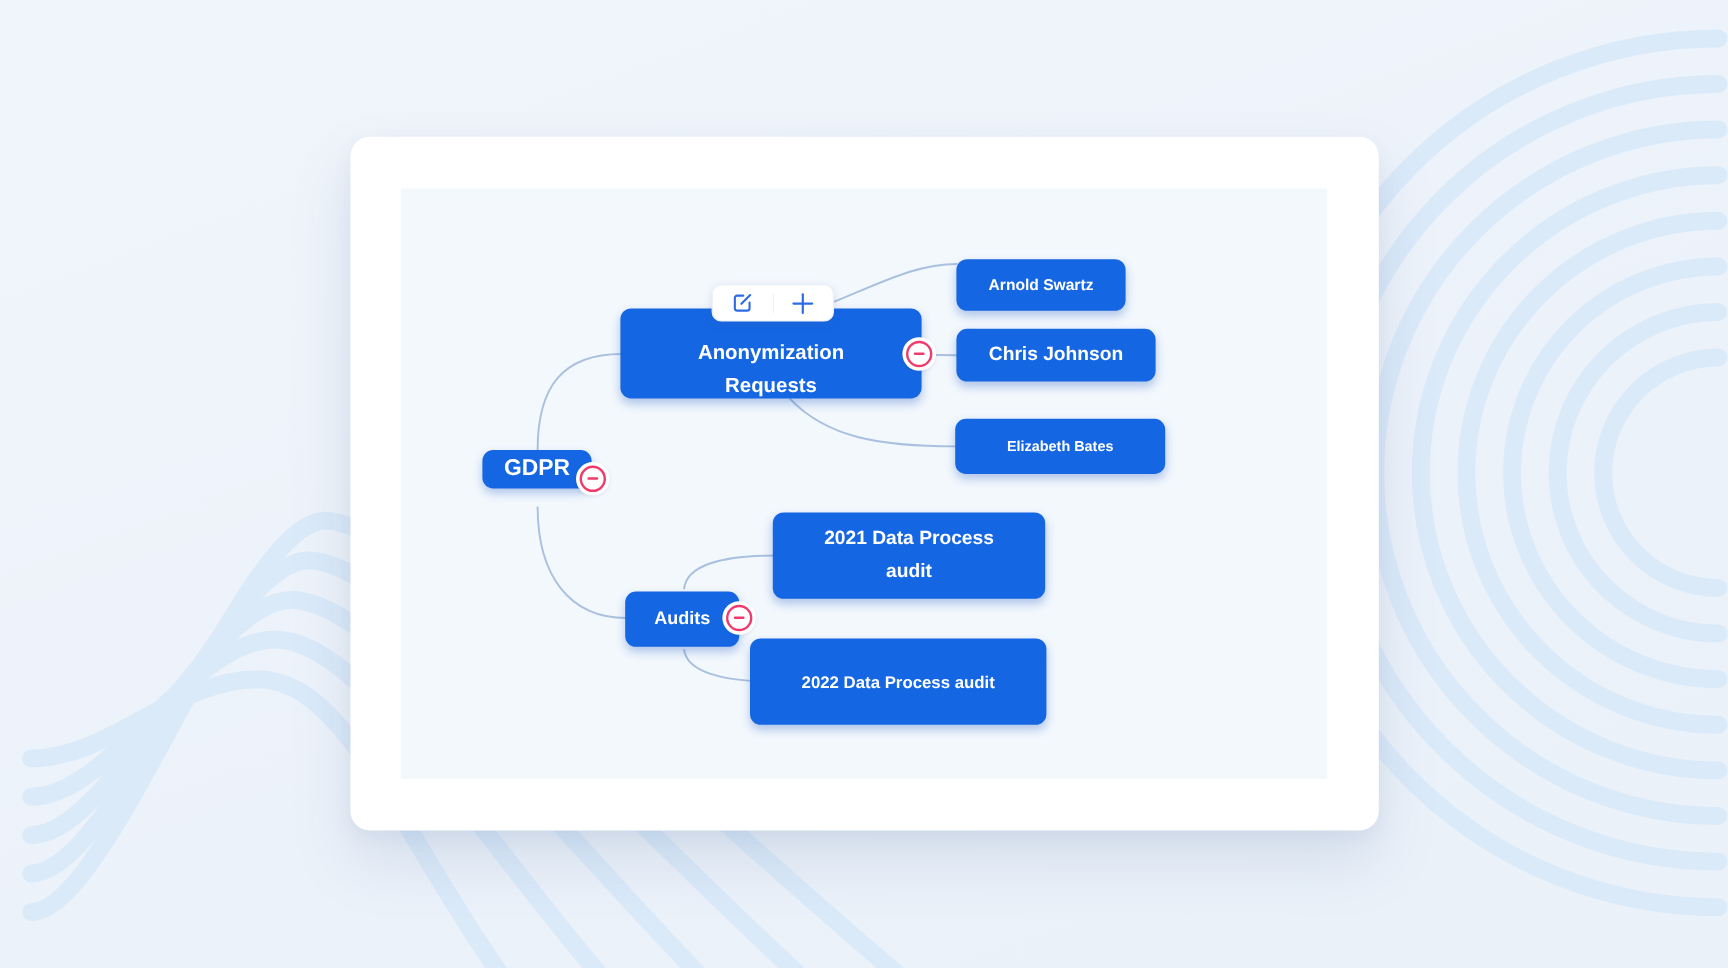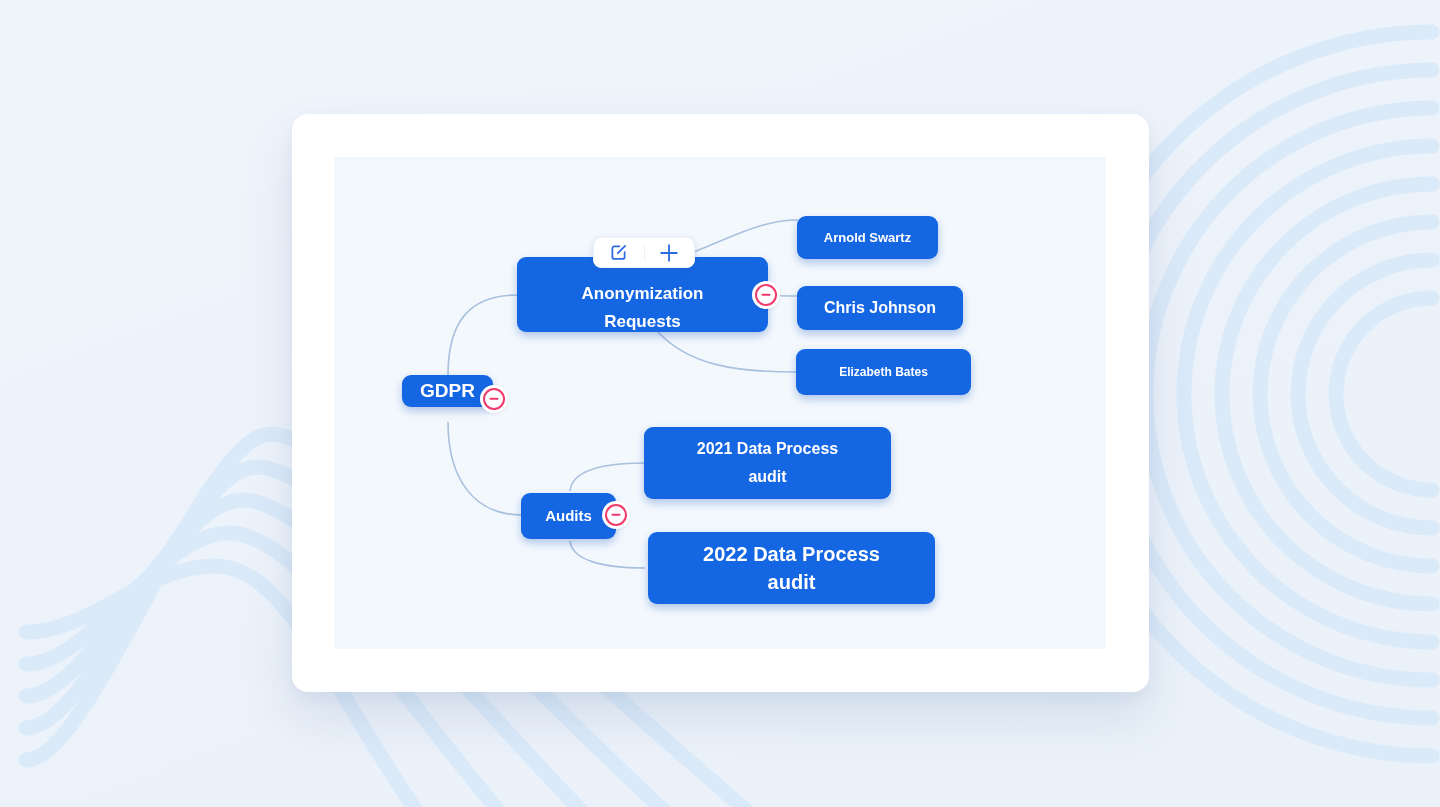--- a/index.html
+++ b/index.html
@@ -30,26 +30,26 @@
     background:#1566e3;color:#ffffff;font-weight:bold;
     display:flex;align-items:center;justify-content:center;text-align:center;
     border-radius:9px;
     box-shadow:0 4px 8px rgba(21,80,190,.30);
   }
   .node .lbl{display:block;line-height:28px;}
   .node-root{left:68px;top:218px;width:91px;height:32px;font-size:19px;}
   .node-anon{left:183px;top:100px;width:251px;height:75px;font-size:17px;}
   .node-anon .lbl{max-width:170px;margin-top:26px;}
   .node-arnold{left:463px;top:42px;width:141px;height:43px;font-size:13px;margin-top:17px;}
-  .node-chris{left:463px;top:117px;width:166px;height:44px;font-size:16px;margin-top:12px;}
+  .node-chris{left:463px;top:117px;width:166px;height:44px;font-size:16px;}
   .node-elizabeth{left:462px;top:192px;width:175px;height:46px;font-size:12px;}
-  .node-audit1{left:310px;top:270px;width:247px;height:72px;font-size:16px;}
+  .node-audit1{left:310px;top:270px;width:227px;height:72px;font-size:16px;}
   .node-audit1 .lbl,.node-audit2 .lbl{max-width:180px;}
   .node-audits{left:187px;top:336px;width:95px;height:46px;font-size:15px;}
-  .node-audit2{left:314px;top:375px;width:287px;height:72px;font-size:20px;}
+  .node-audit2{left:291px;top:375px;width:247px;height:72px;font-size:14px;}
 
   
   .collapse{
     position:absolute;z-index:3;width:28px;height:28px;border-radius:50%;
     background:#ffffff;display:flex;align-items:center;justify-content:center;
     box-shadow:0 1px 3px rgba(40,70,120,.10);cursor:pointer;
   }
   .collapse-ring{
     width:18px;height:18px;border:2.3px solid #ef3a6b;border-radius:50%;
     position:relative;background:#fff;

